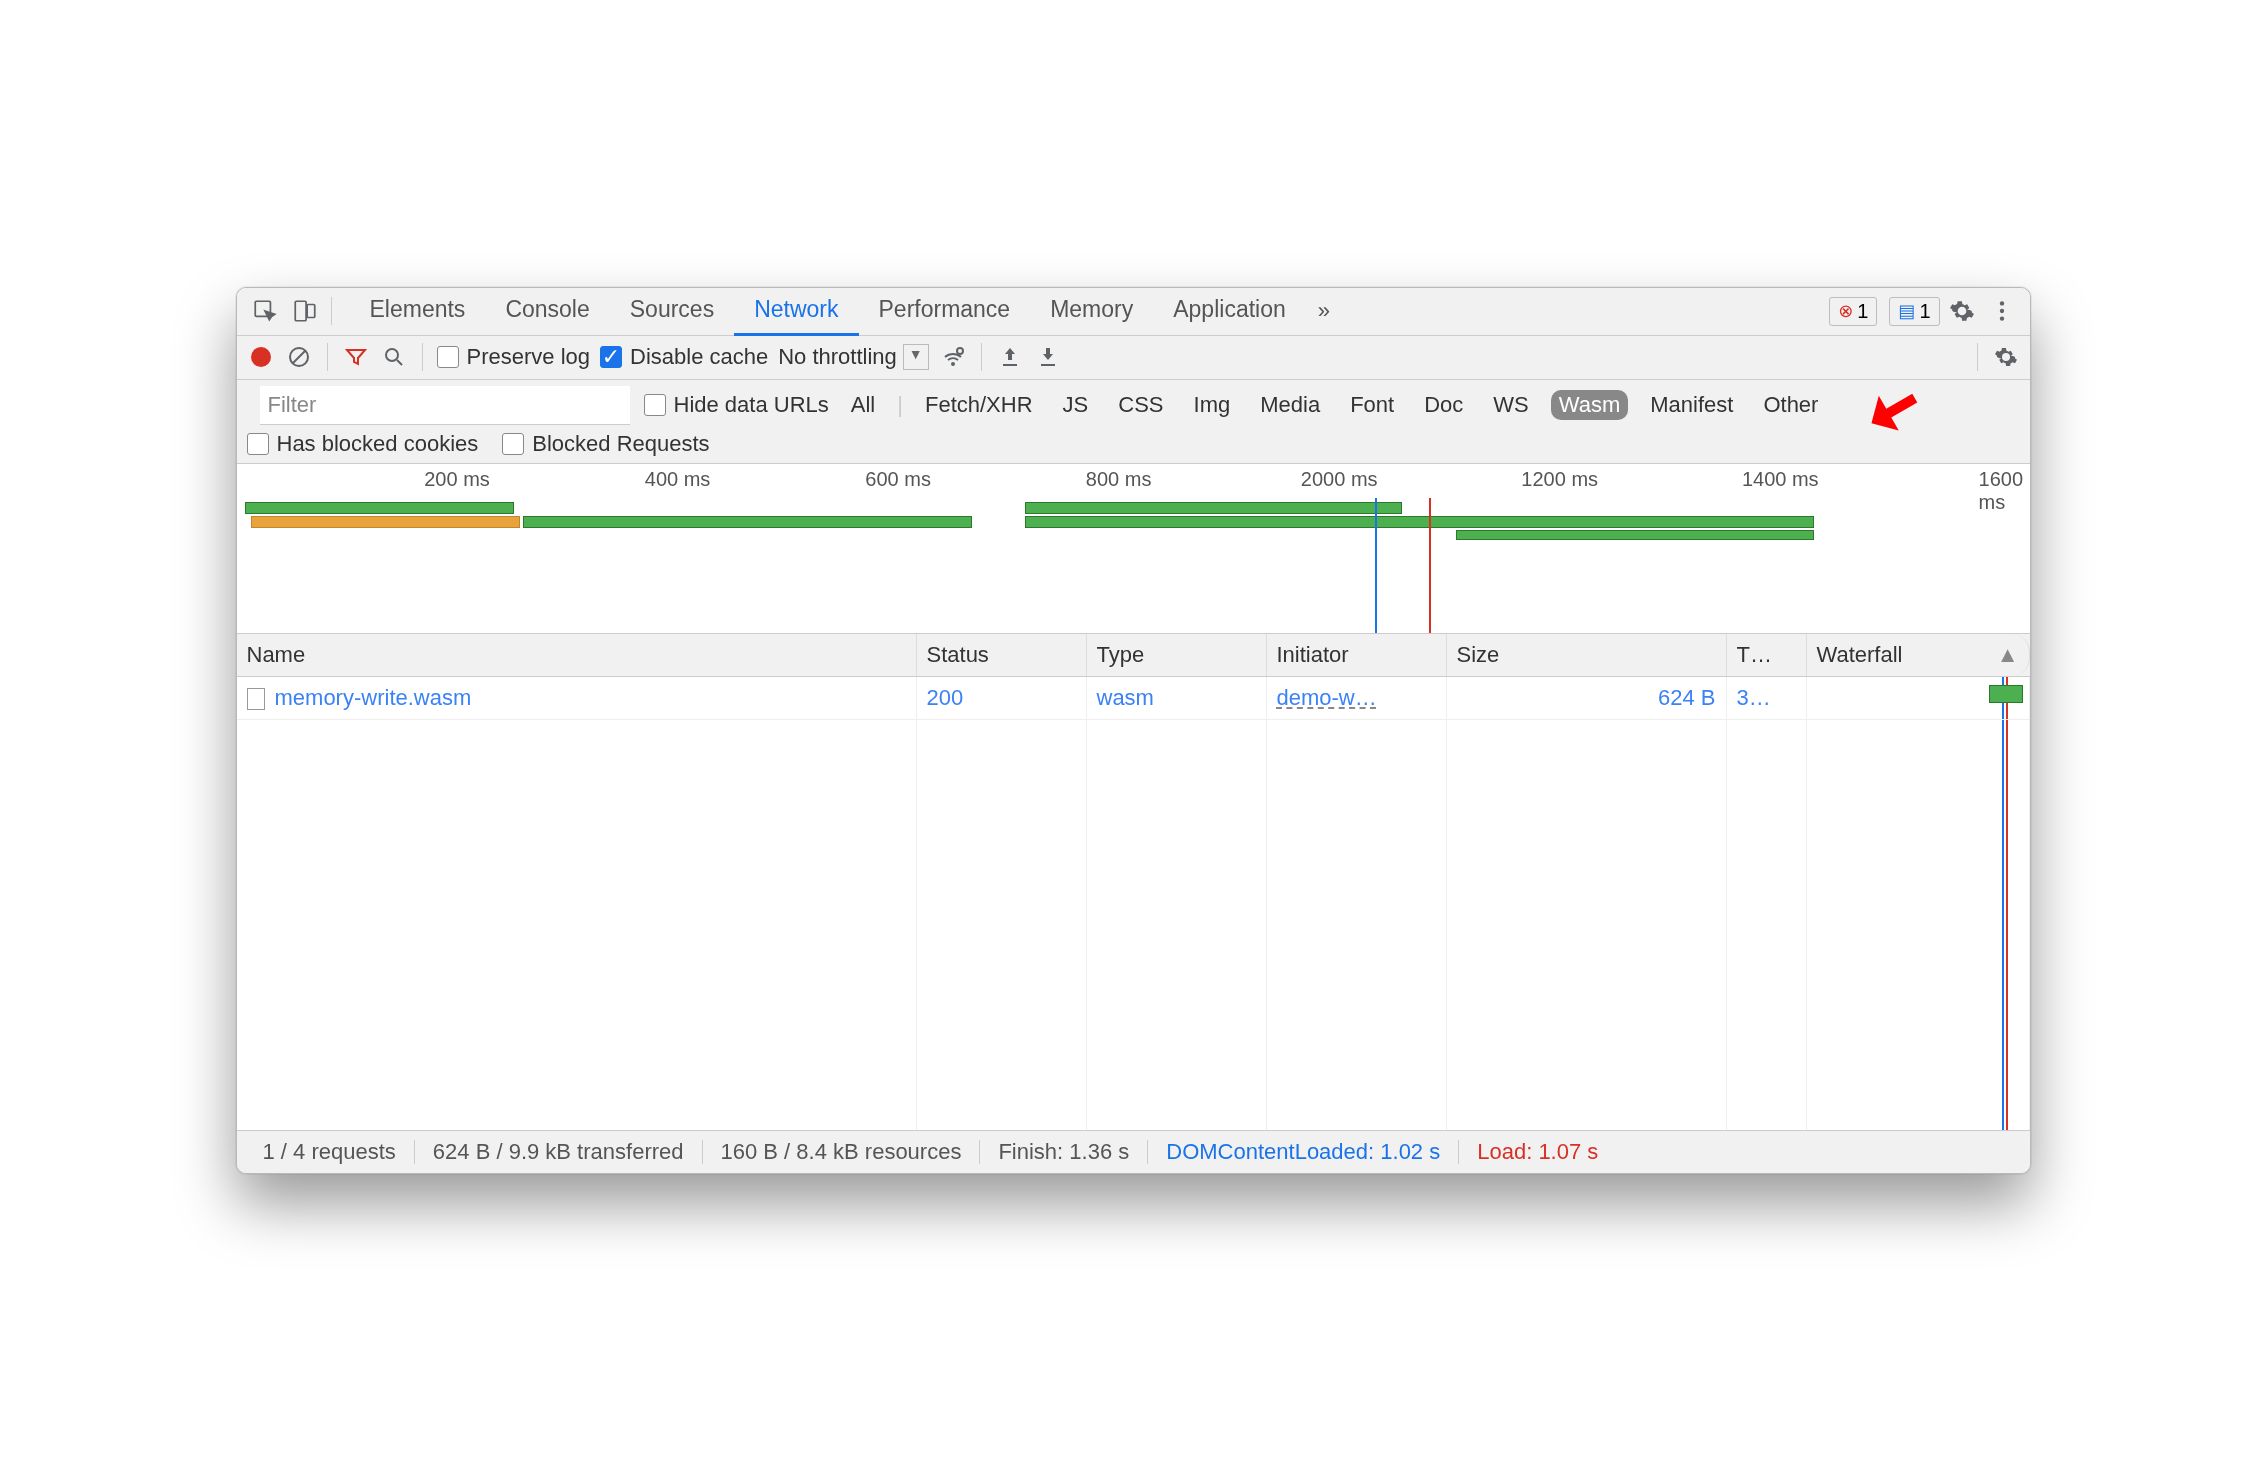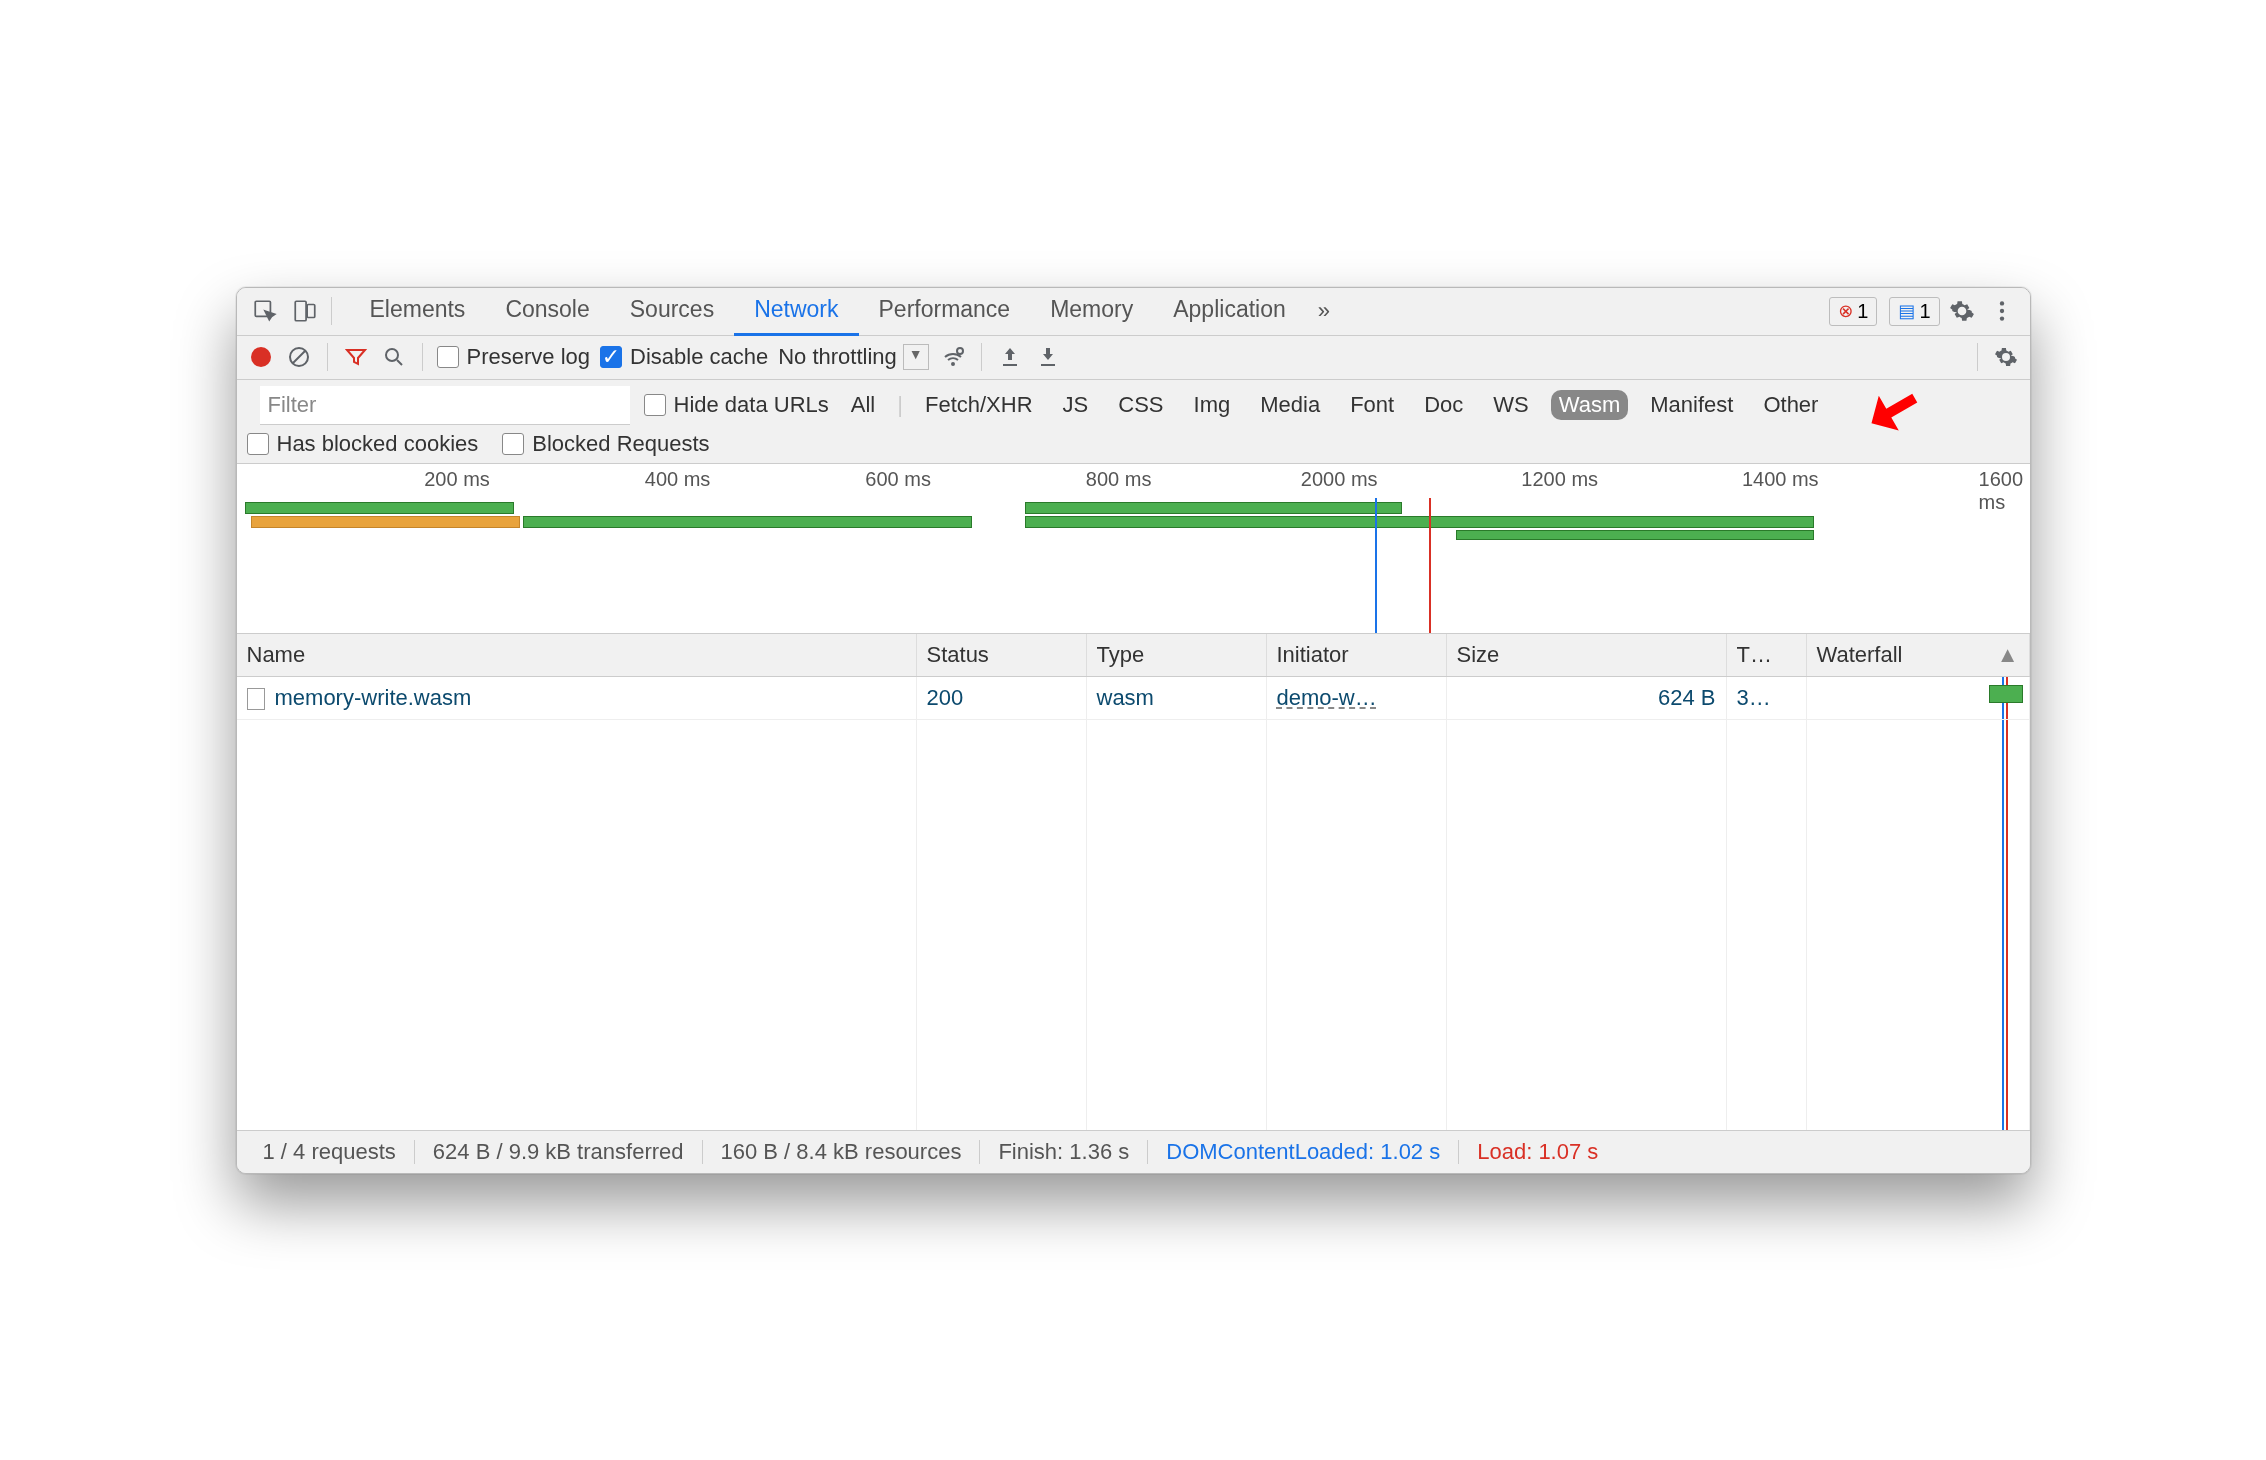--- a/index.html
+++ b/index.html
@@ -97,23 +97,23 @@
   .vline.red { background:#d93025;}
   
   .net-table { background:#fff; }
   .thead, .trow {
     display:grid;
     grid-template-columns: 680px 170px 180px 180px 280px 80px 1fr;
     font-size:22px;
   }
   .thead { background:#f1f1f1; border-bottom:1px solid #ccc;}
   .th { padding:8px 10px; border-right:1px solid #ddd; color:#333; display:flex; align-items:center; gap:6px;}
-  .th.last { justify-content:space-between;}
+  .th.last { justify-content:space-between;border-radius:18px;}
   .trow { border-bottom:1px solid #eee;}
-  .td { padding:8px 10px; border-right:1px solid #eee; color:#0c4a6e; overflow:hidden; text-overflow:ellipsis; white-space:nowrap;}
+  .td { padding:8px 10px; border-right:1px solid #eee; color:#3b82f6; overflow:hidden; text-overflow:ellipsis; white-space:nowrap;}
   .td .fileicon { display:inline-block; width:18px; height:22px; border:1px solid #999; margin-right:10px; vertical-align:middle;}
   .td.size { text-align:right;}
   .initiator { text-decoration: underline dashed #888; text-underline-offset:3px;}
   .table-body-fill { height:410px; background:#fff; display:grid; grid-template-columns: 680px 170px 180px 180px 280px 80px 1fr;}
   .table-body-fill > div { border-right:1px solid #eee;}
   .wf-cell { position:relative;}
   .wf-bar { position:absolute; top:8px; right:6px; width:34px; height:18px; background:#4caf50; border:1px solid #2a7a2a;}
   .wf-line { position:absolute; top:0; bottom:0; width:2px;}
   
   .statusbar {

